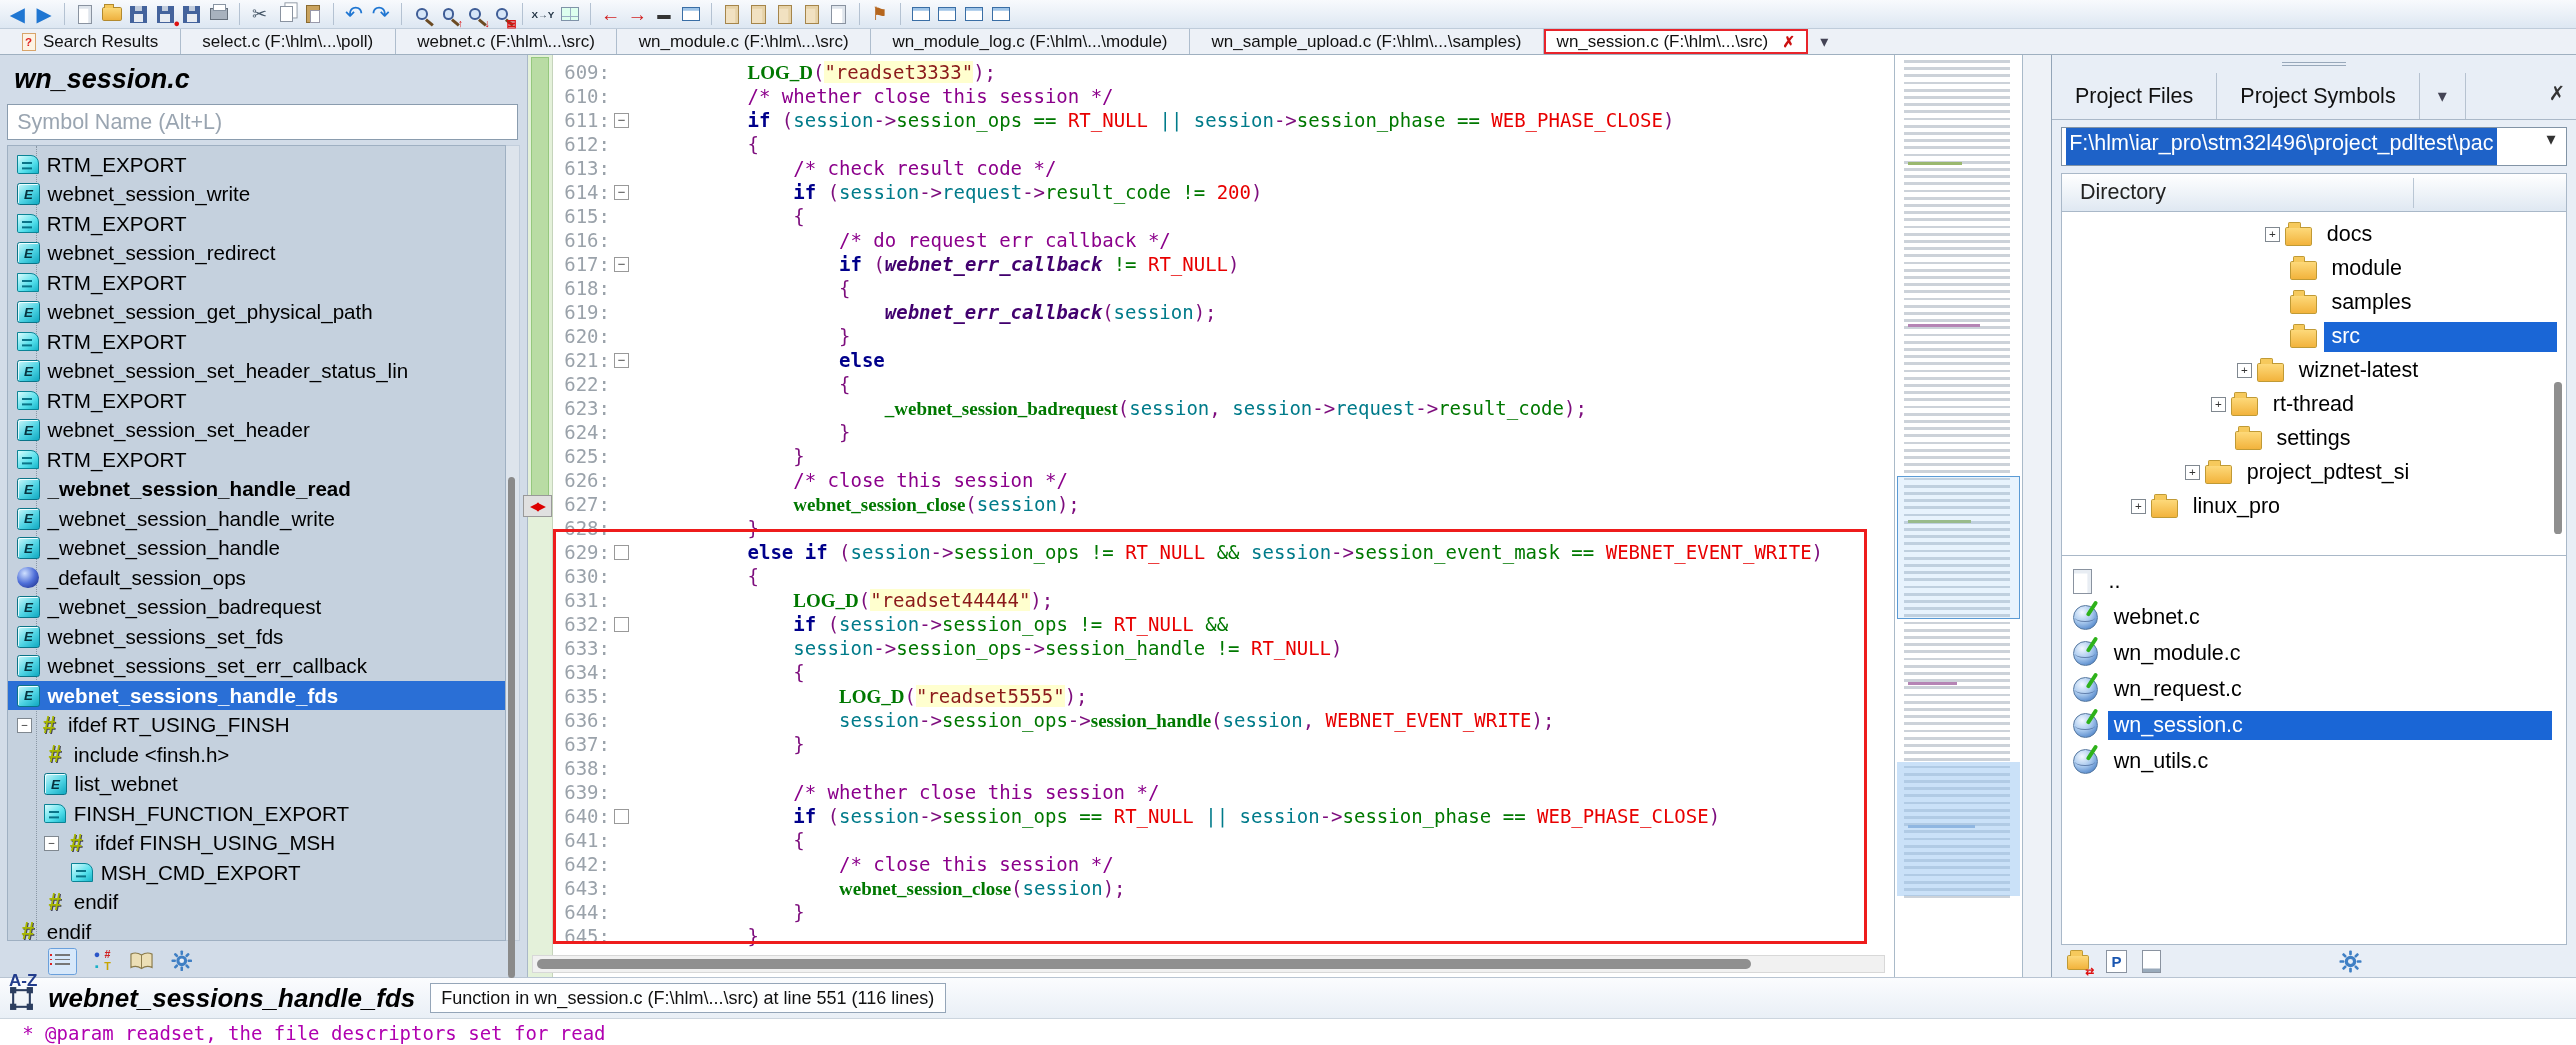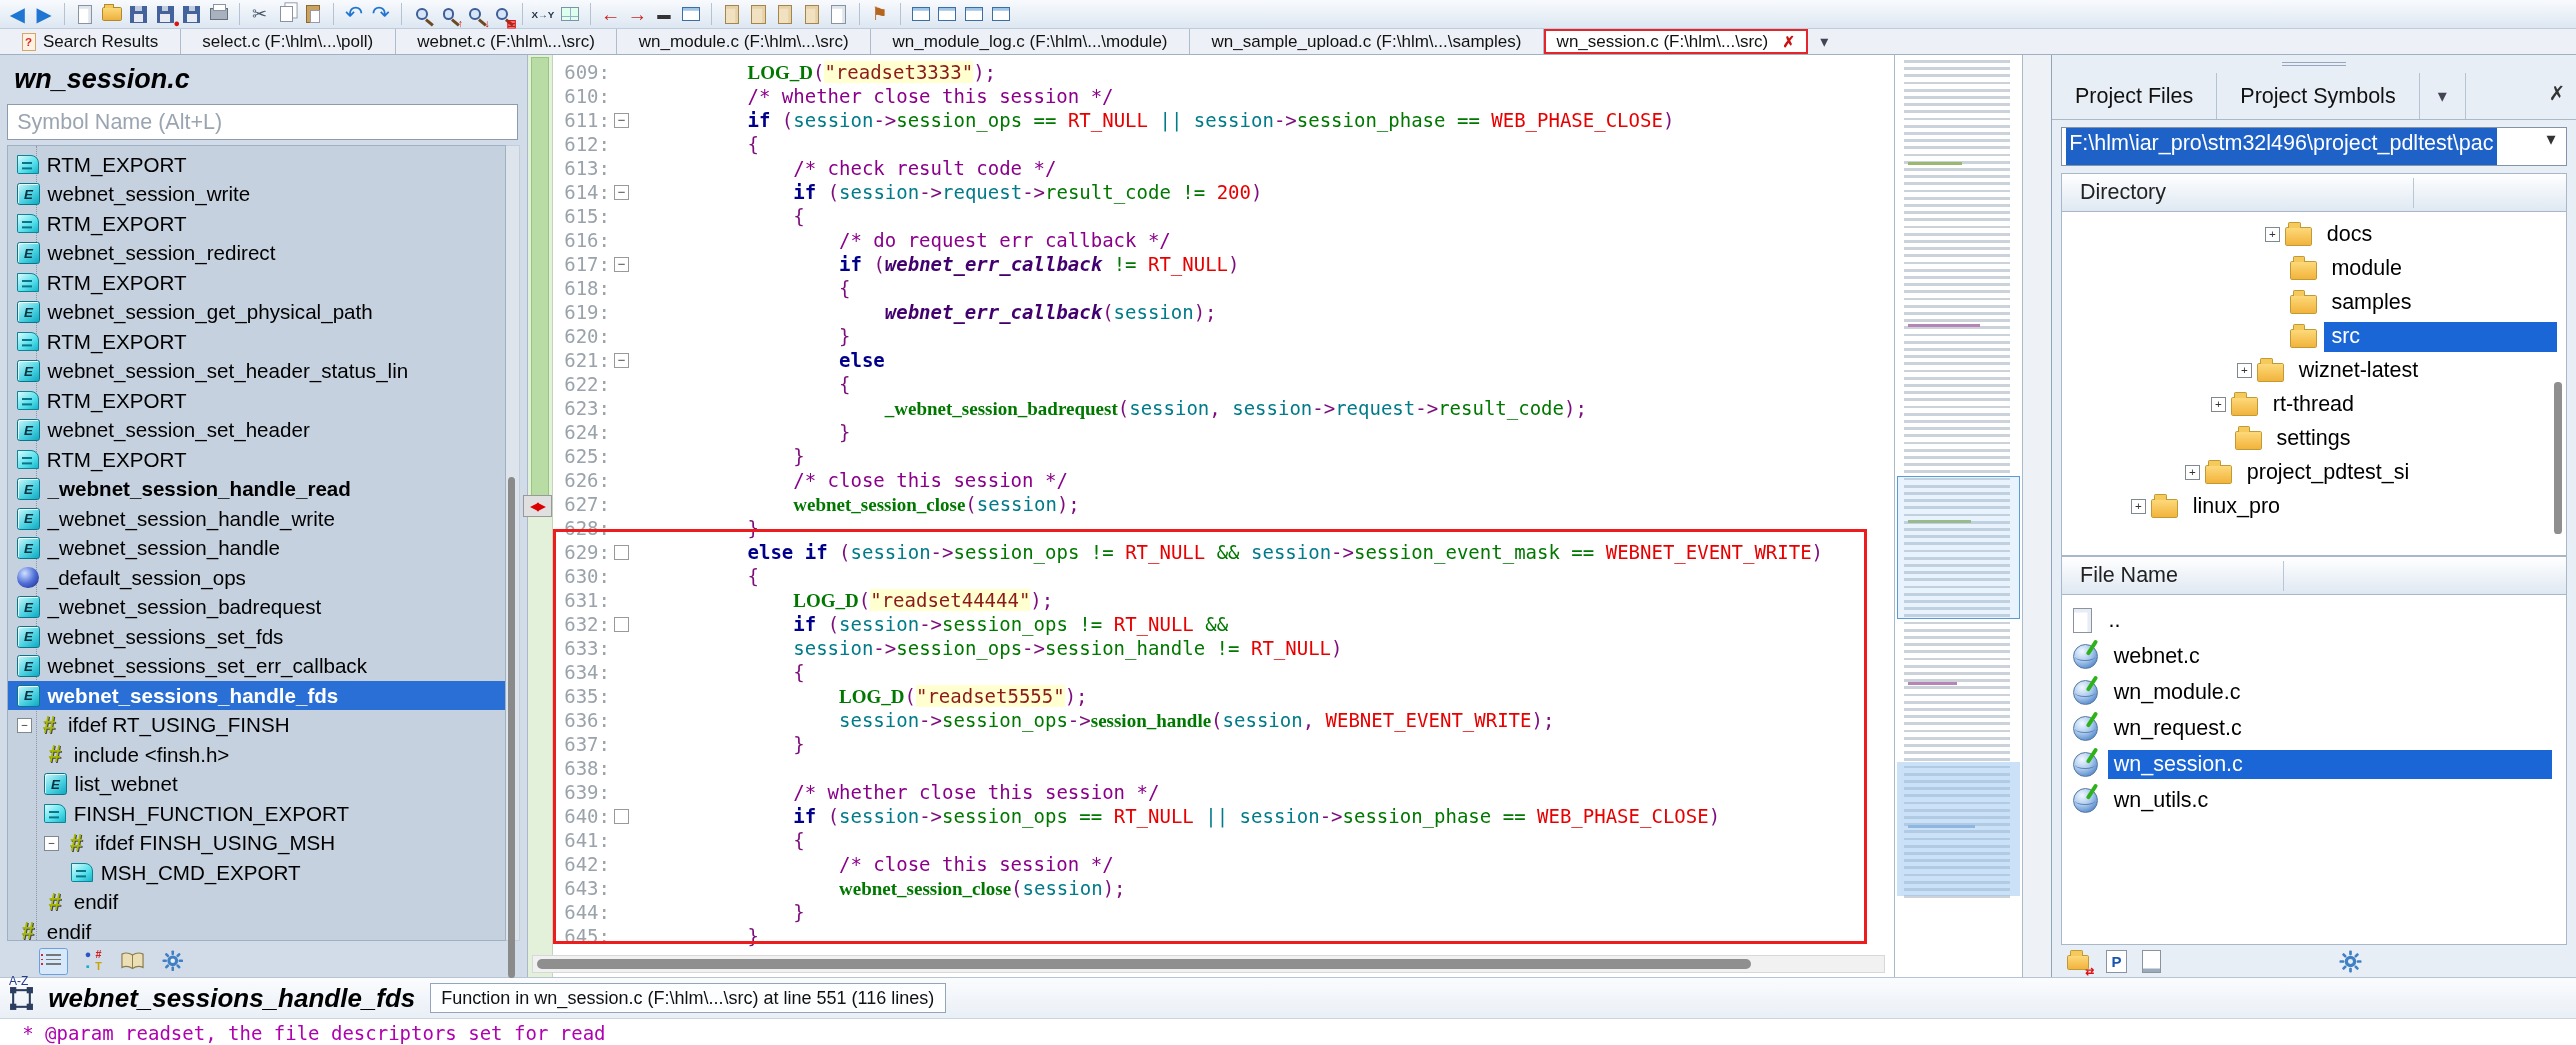--- a/index.html
+++ b/index.html
@@ -59,21 +59,21 @@
   .sb-vthumb{position:absolute;left:2.7px;width:7.2px;top:331px;height:501px;background:#8a8a8a;border-radius:3.6px;}
   .exp{width:15px;height:15px;flex:none;border:0.9px solid #808890;background:#fff;color:#333;font-size:11.6px;line-height:12.5px;text-align:center;margin-right:-1.8px;}
   .si{flex:none;display:inline-flex;align-items:center;justify-content:center;}
   .si-func{width:22.4px;height:22.4px;font-size:13.4px;font-weight:bold;color:#06333f;font-style:italic;
     background:linear-gradient(140deg,#c9f6fa,#4fd4e4 55%,#0fa8c0);border:0.9px solid #0a7488;border-radius:2.7px;box-shadow:inset 0.9px 0.9px 0 #effeff;}
   .si-macro{width:21.5px;height:19px;background:linear-gradient(140deg,#d9fbfd,#55e0ec 60%,#17b4c9);border:0.9px solid #0a8496;border-radius:0 8px 0 1.8px;position:relative;}
   .si-macro::after{content:"";position:absolute;left:3.6px;top:5.4px;width:9.8px;height:2.7px;background:#0a7488;box-shadow:0 5.4px 0 #0a7488;}
   .si-sphere{width:21.5px;height:21.5px;border-radius:50%;background:radial-gradient(circle at 35% 30%,#cfe0ff,#4f6fd8 50%,#16247e);}
   .si-hash{width:21.5px;font-size:23px;font-weight:bold;color:#a9b800;text-shadow:0.9px 0.9px 0 #445;}
   .sb-footer{height:32px;flex:none;display:flex;align-items:center;gap:10.7px;padding-left:9px;}
-  .ft-az{font-size:12px;font-weight:normal;color:#223c8c;margin-top:40px;}
+  .ft-az{font-size:17px;font-weight:bold;color:#223c8c;margin-top:40px;}
   .ft-btn{width:29px;height:27px;display:inline-flex;align-items:center;justify-content:center;border-radius:2.7px;}
   .ft-btn.active{border:1.8px solid #6aa0dc;background:#d7e8fa;}
   .bars{width:15px;height:13.4px;background:repeating-linear-gradient(to bottom,#777 0 1.8px,transparent 1.8px 4.5px);position:relative;}
   .bars::before{content:"";position:absolute;left:-5.4px;top:0;width:2.7px;height:13.4px;background:repeating-linear-gradient(to bottom,#d22 0 1.8px,transparent 1.8px 4.5px);}
   .typegrid{display:grid;grid-template-columns:10.7px 10.7px;grid-auto-rows:11.6px;font-size:10.7px;font-weight:bold;line-height:11.6px;text-align:center;}
 
   
   .vstrip{width:25px;flex:none;background:#e4f1da;position:relative;border-right:0.9px solid #c6d4bc;}
   .vthumb{position:absolute;left:2.7px;right:2.7px;top:1.8px;height:448px;background:#b9dca4;border:0.9px solid #95c87e;}
   .vsplit{position:absolute;left:-5.4px;top:440px;width:29px;height:21.5px;background:#e0e0e0;border:0.9px solid #999;color:#d00;font-size:11.6px;display:flex;align-items:center;justify-content:center;letter-spacing:-1.8px;z-index:3;}
@@ -572,24 +572,20 @@
             <span class="exp">+</span>
             <span class="tfolder"></span>
             <span class="label">project_pdtest_si</span>
           </div>
           <div class="trow" style="padding-left: 69px;">
             <span class="exp">+</span>
             <span class="tfolder"></span>
             <span class="label">linux_pro</span>
           </div>
         </div>
-      <div class="rp-colheader">
-        <span>File Name</span>
-        <span class="divider" style="left:221px;"></span>
-      </div>
       <div class="rp-files" id="fileList">
           <div class="frow">
             <span class="fi-page"></span>
             <span class="label">..</span>
           </div>
           <div class="frow">
             <span class="fi-sphere"></span>
             <span class="label">webnet.c</span>
           </div>
           <div class="frow">

